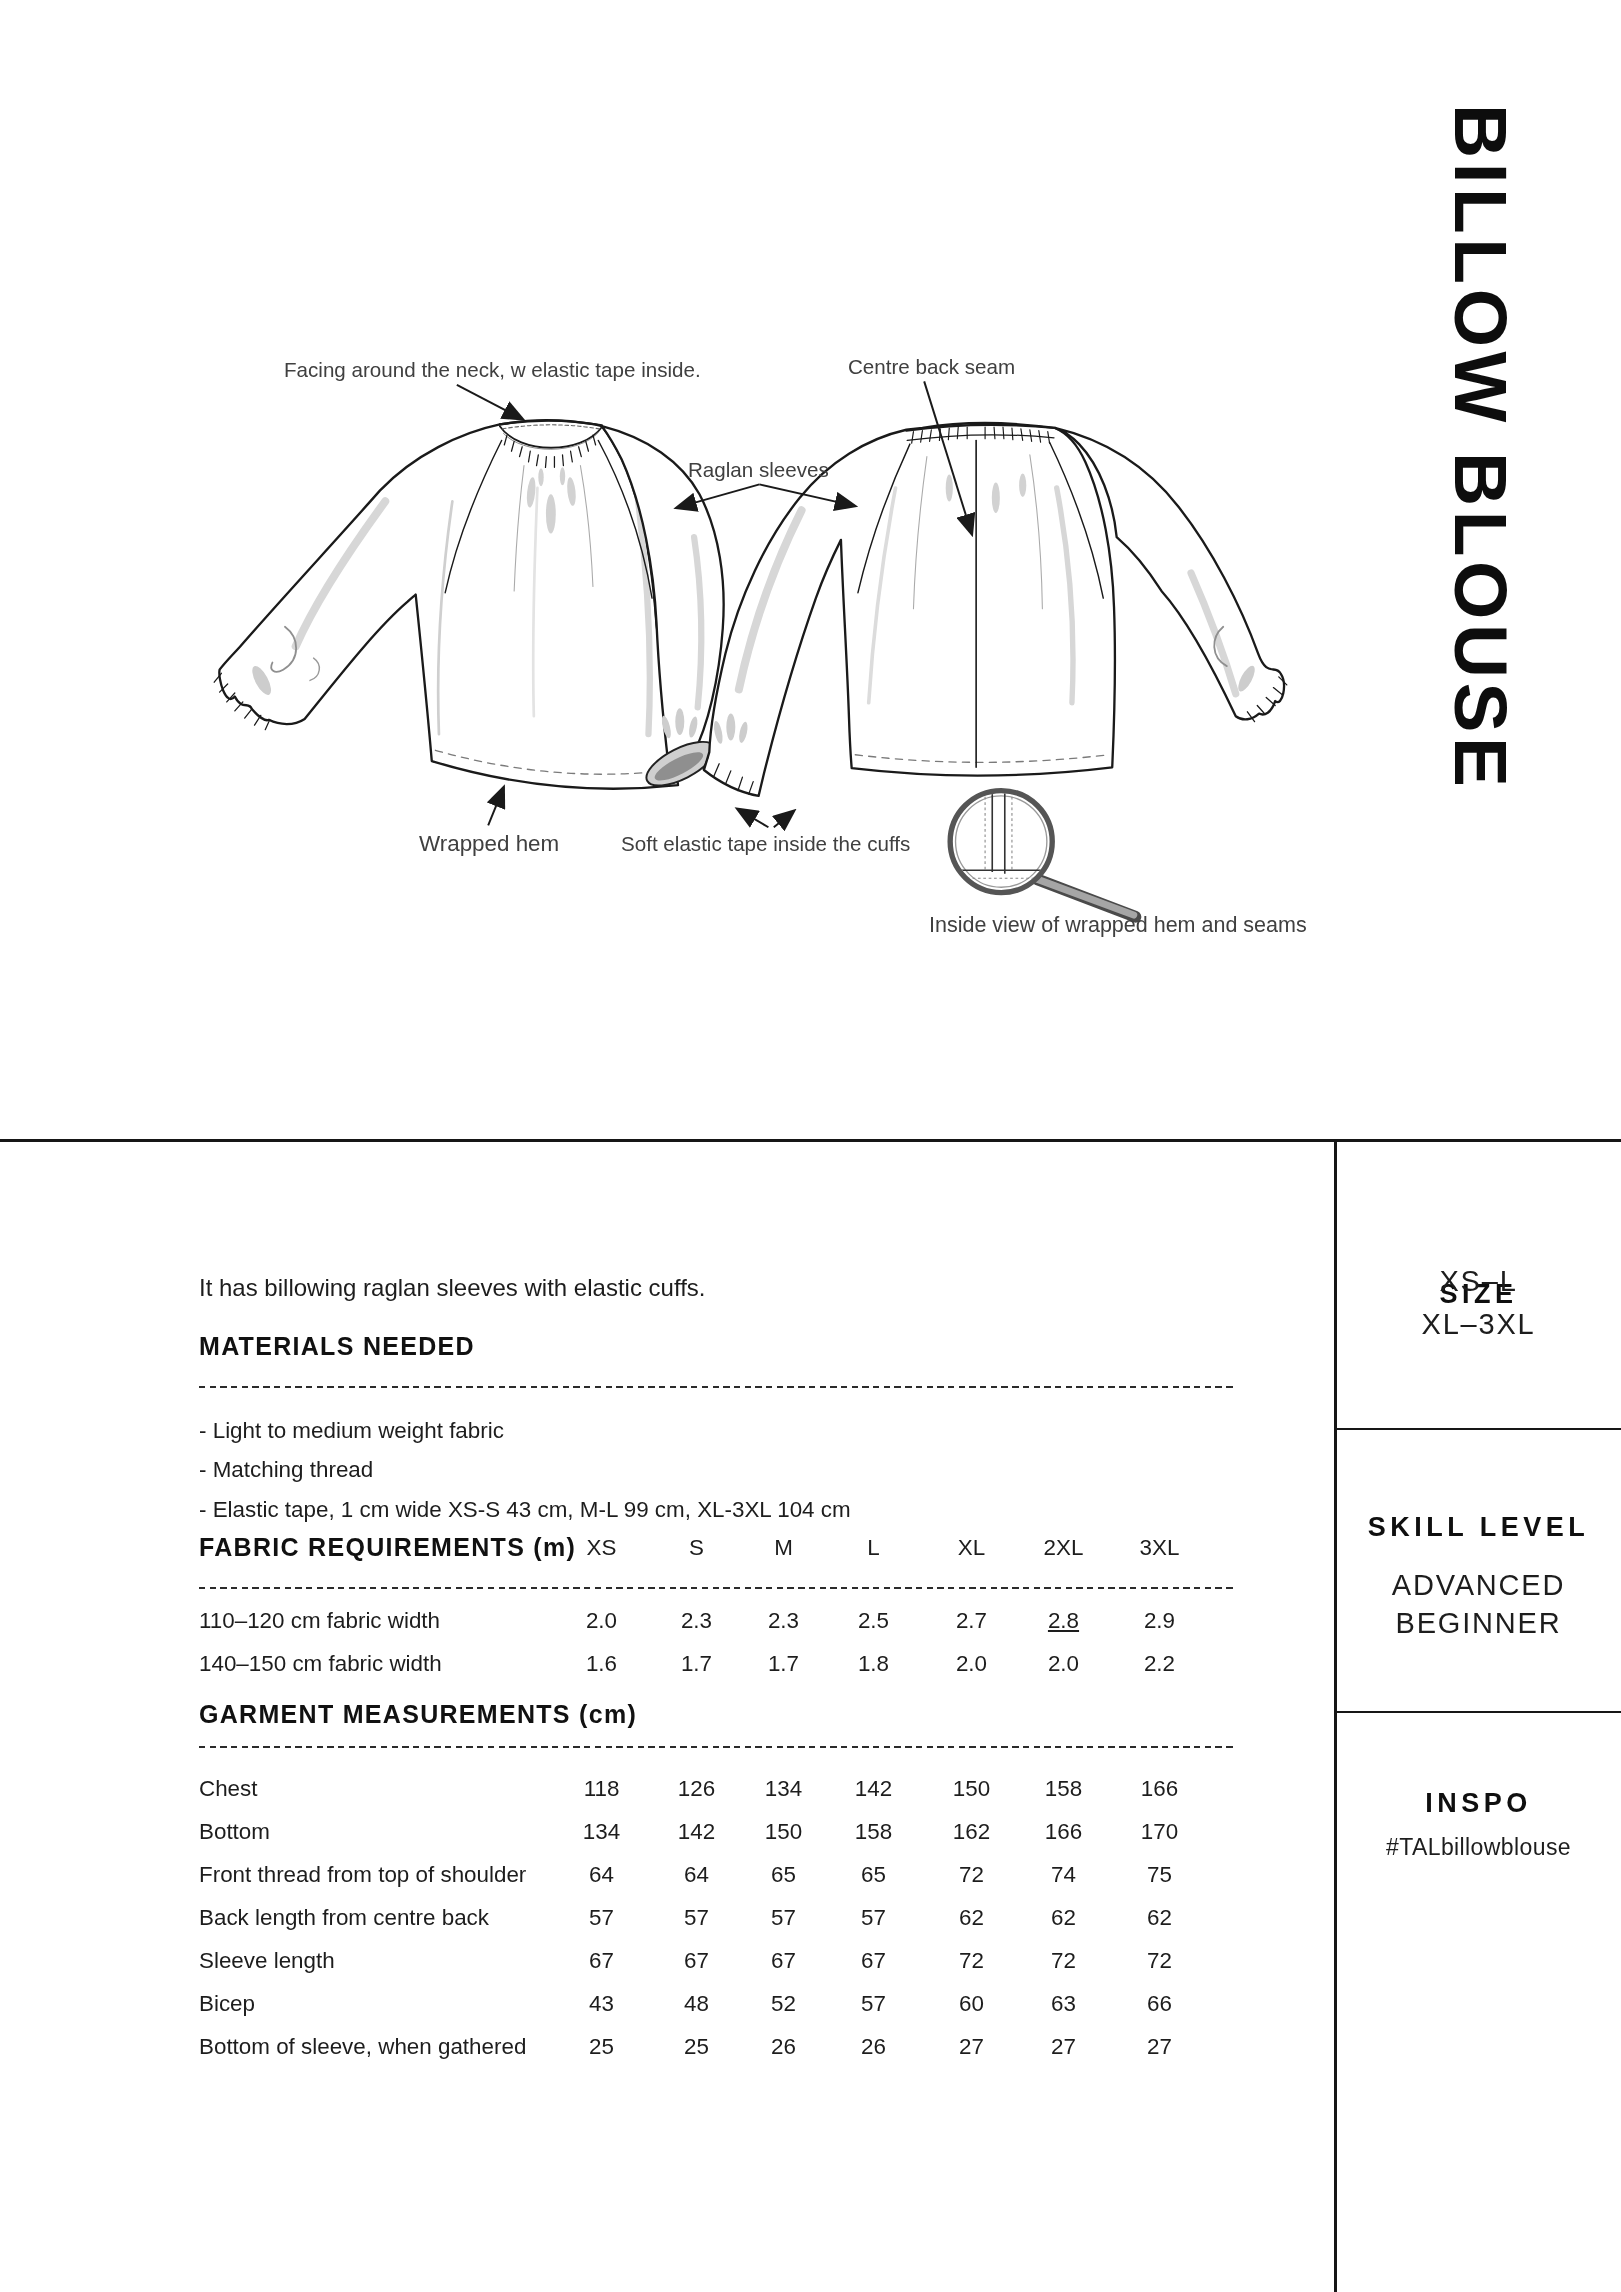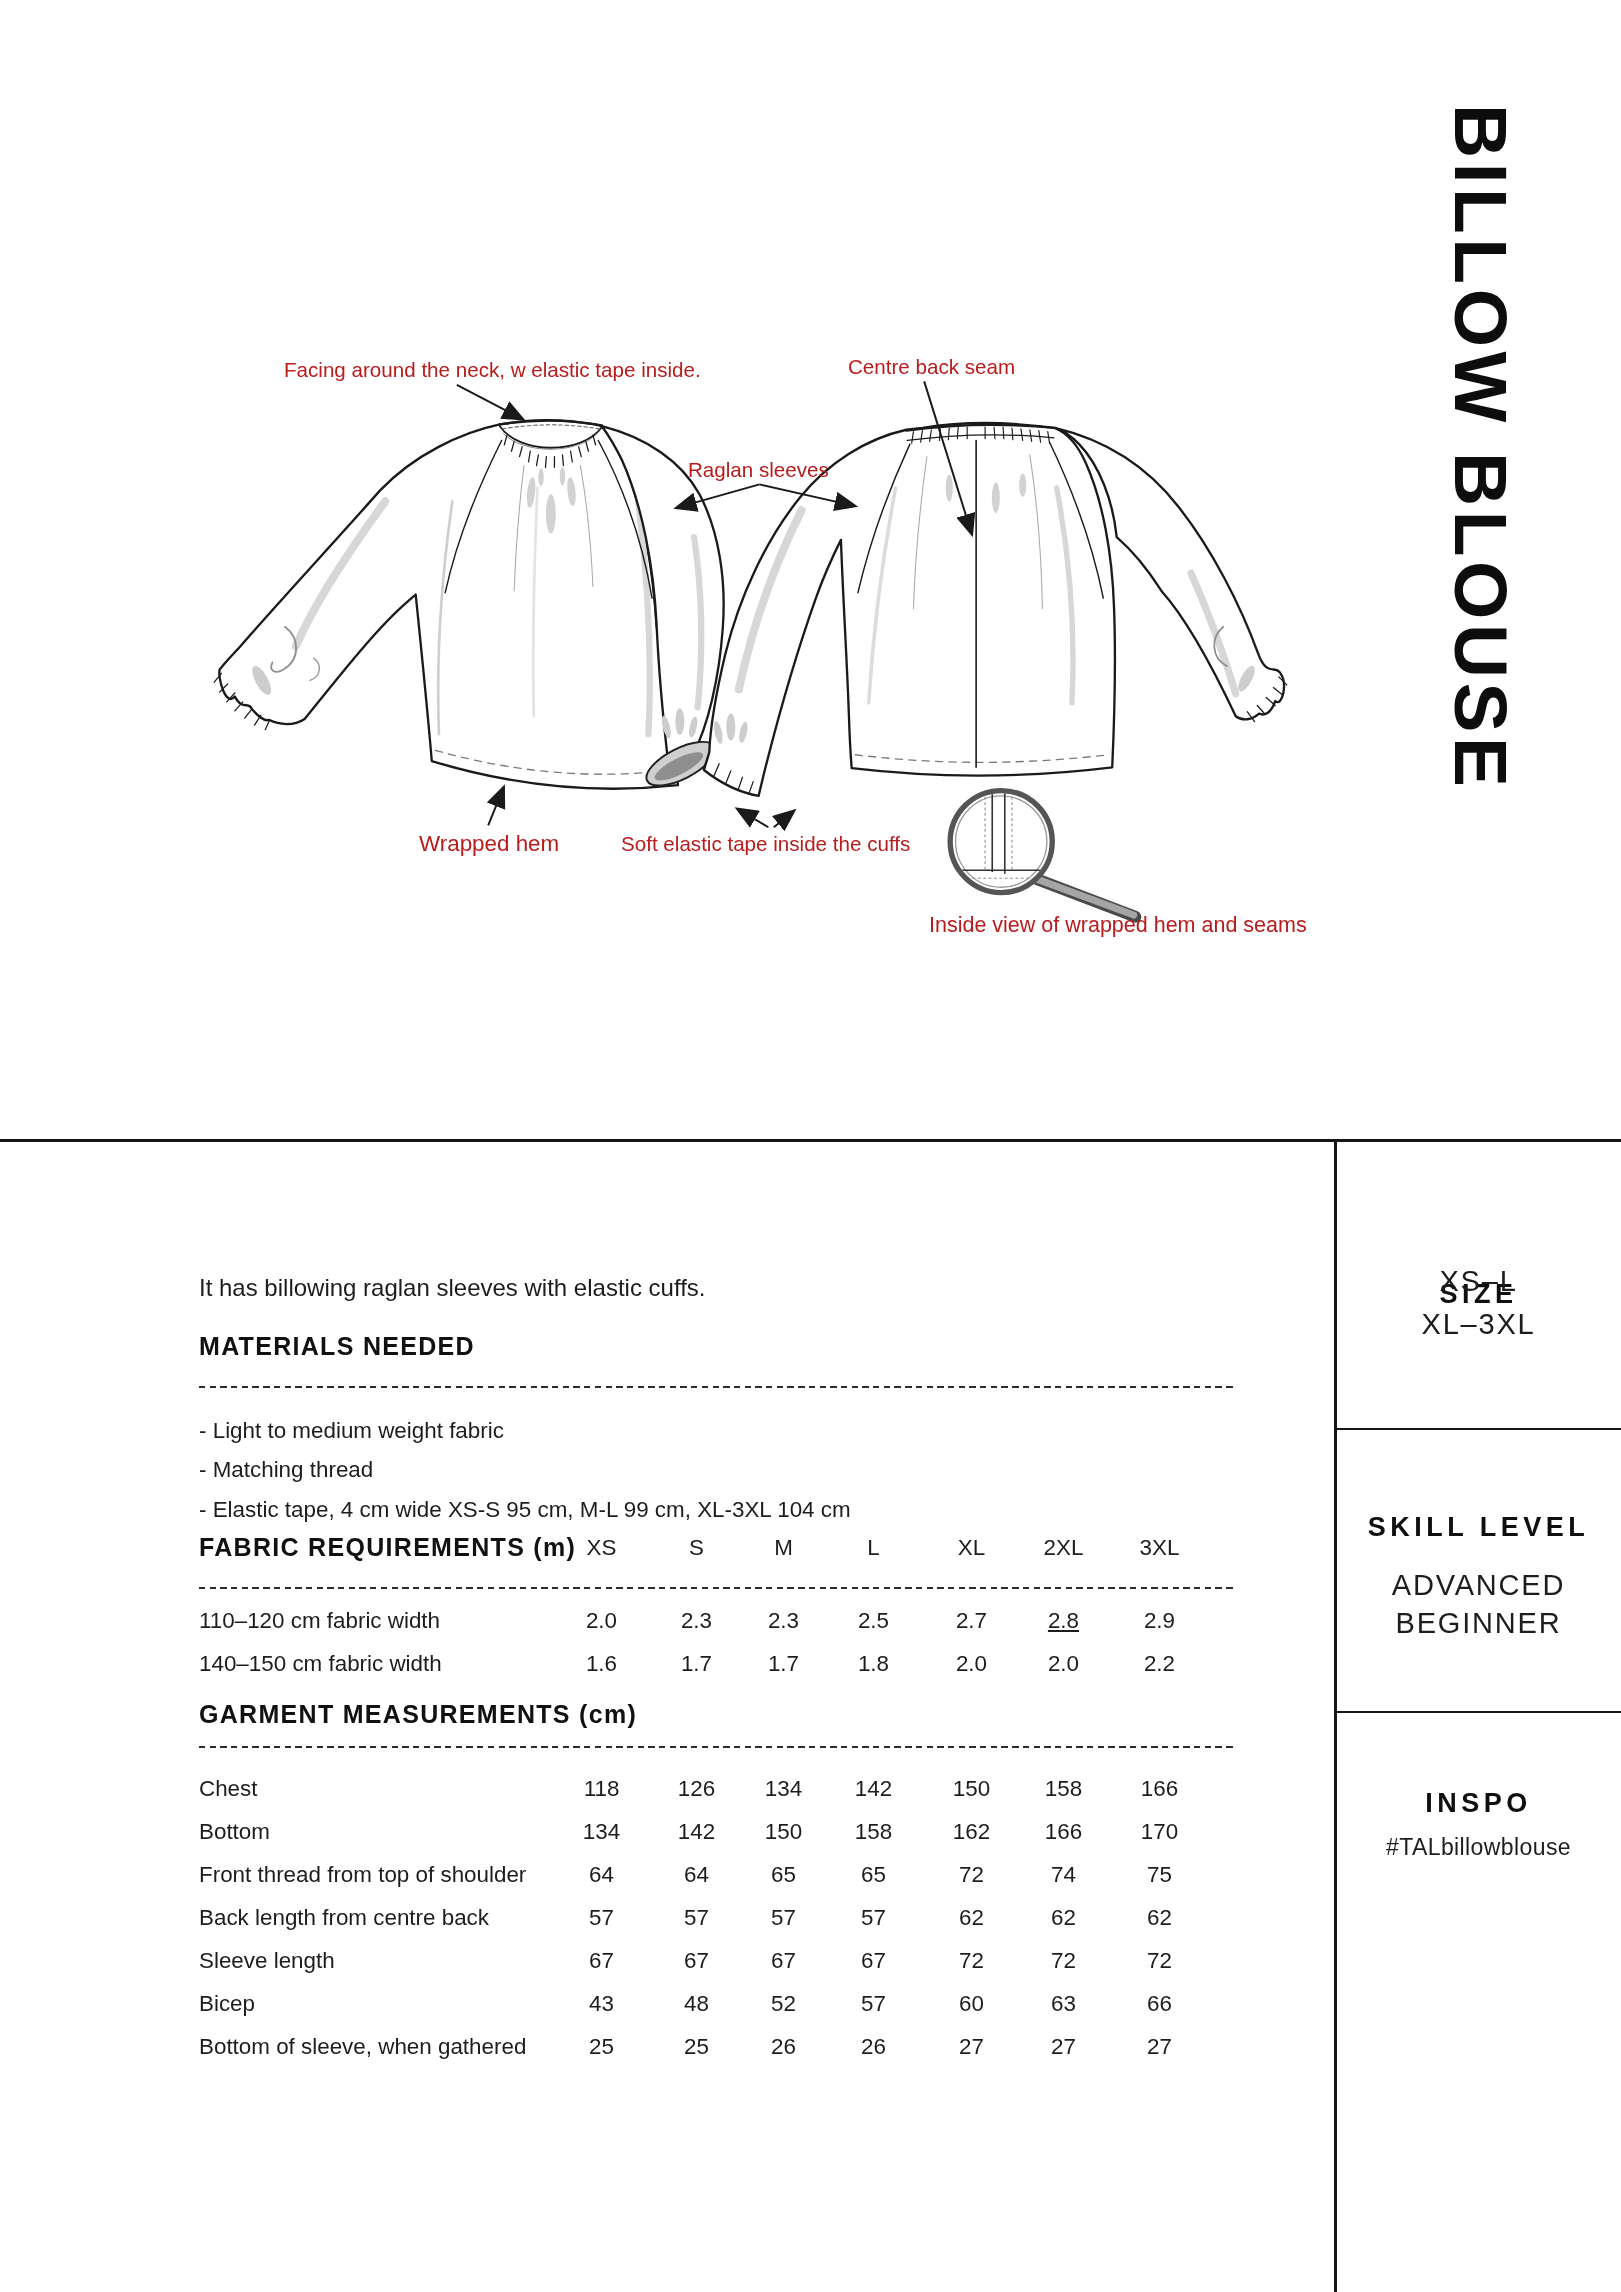--- a/index.html
+++ b/index.html
@@ -1,20 +1,20 @@
 <!DOCTYPE html>
 <html style="font-size:14.3px"><head>
 <meta charset="utf-8">
 <style>
   html,body{margin:0;padding:0;background:#fff;}
   .page{position:relative;width:1621px;height:2293px;background:#ffffff;overflow:hidden;
         font-family:"Liberation Sans",sans-serif;color:#1a1a1a;}
   .abs{position:absolute;white-space:nowrap;}
   
-  .anno{font-size:20.6px;color:#b91c1c;}
+  .anno{font-size:20.6px;color:#404040;}
   
   .vtitle{position:absolute;left:1524px;top:104px;width:731px;
           transform:rotate(90deg);transform-origin:0 0;
           font-size:75px;font-weight:bold;letter-spacing:4.5px;color:#0d0d0d;}
   
   .hr-main{position:absolute;left:0;top:1139px;width:1621px;height:2.7px;background:#161616;}
   .vr-side{position:absolute;left:1334px;top:1139px;width:2.7px;height:1154px;background:#161616;}
   .side-div{position:absolute;left:1336px;width:285px;height:1.8px;background:#161616;}
   .dashed{position:absolute;height:1.8px;
           background:repeating-linear-gradient(90deg,#2b2b2b 0 6.3px,transparent 6.3px 10.7px);}
@@ -201,21 +201,21 @@
   <div class="vr-side"></div>
   <div class="side-div" style="top:1428px"></div>
   <div class="side-div" style="top:1711px"></div>
 
   <div class="abs desc" style="left:199px;top:1274px">It has billowing raglan sleeves with elastic cuffs.</div>
 
   <div class="abs h-section" style="left:199px;top:1332px">MATERIALS NEEDED</div>
   <div class="dashed" style="left:199px;top:1386px;width:1035px"></div>
   <div class="abs bullet" style="left:199px;top:1418px">- Light to medium weight fabric</div>
   <div class="abs bullet" style="left:199px;top:1457px">- Matching thread</div>
-  <div class="abs bullet" style="left:199px;top:1497px">- Elastic tape, 4 cm wide XS-S 95 cm, M-L 99 cm, XL-3XL 104 cm</div>
+  <div class="abs bullet" style="left:199px;top:1497px">- Elastic tape, 1 cm wide XS-S 43 cm, M-L 99 cm, XL-3XL 104 cm</div>
 
   <div class="abs h-section" style="left:199px;top:1533px">FABRIC REQUIREMENTS  (m)</div>
   <div id="fabric-sizes"></div>
   <div class="dashed" style="left:199px;top:1587px;width:1035px"></div>
   <div id="fabric-rows"></div>
 
   <div class="abs h-section" style="left:199px;top:1700px">GARMENT MEASUREMENTS (cm)</div>
   <div class="dashed" style="left:199px;top:1746px;width:1035px"></div>
   <div id="garment-rows"></div>
 

